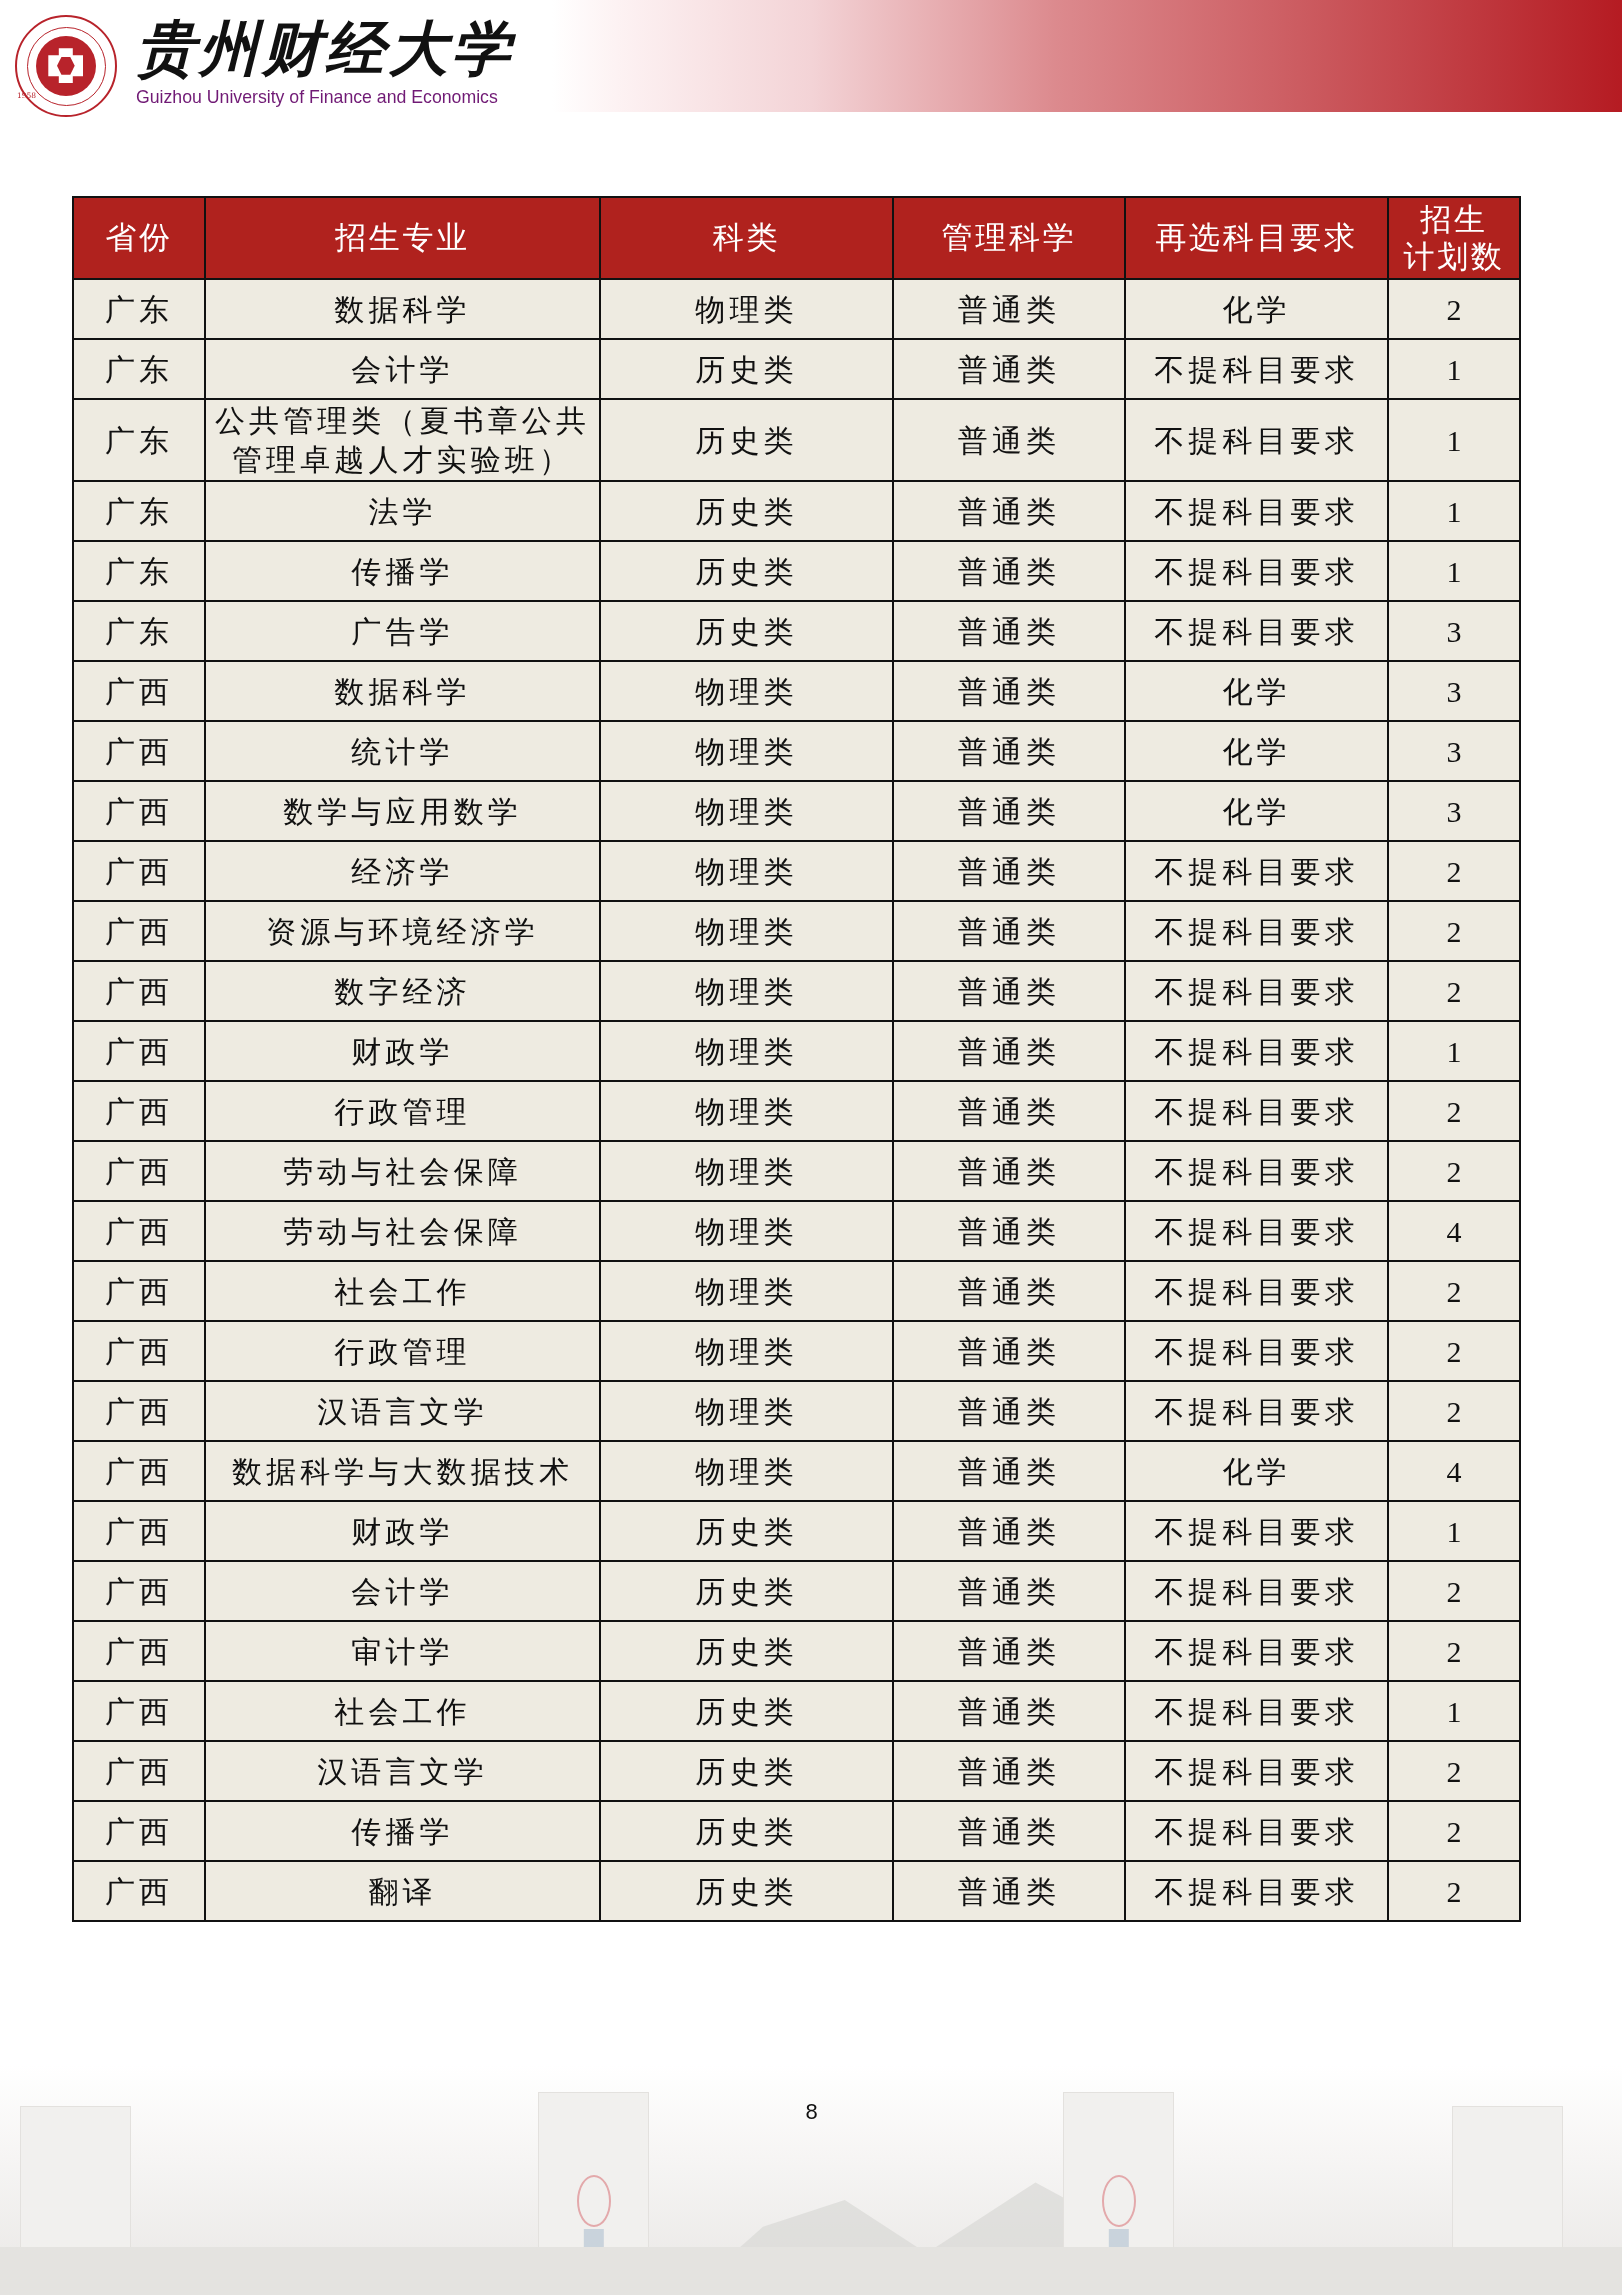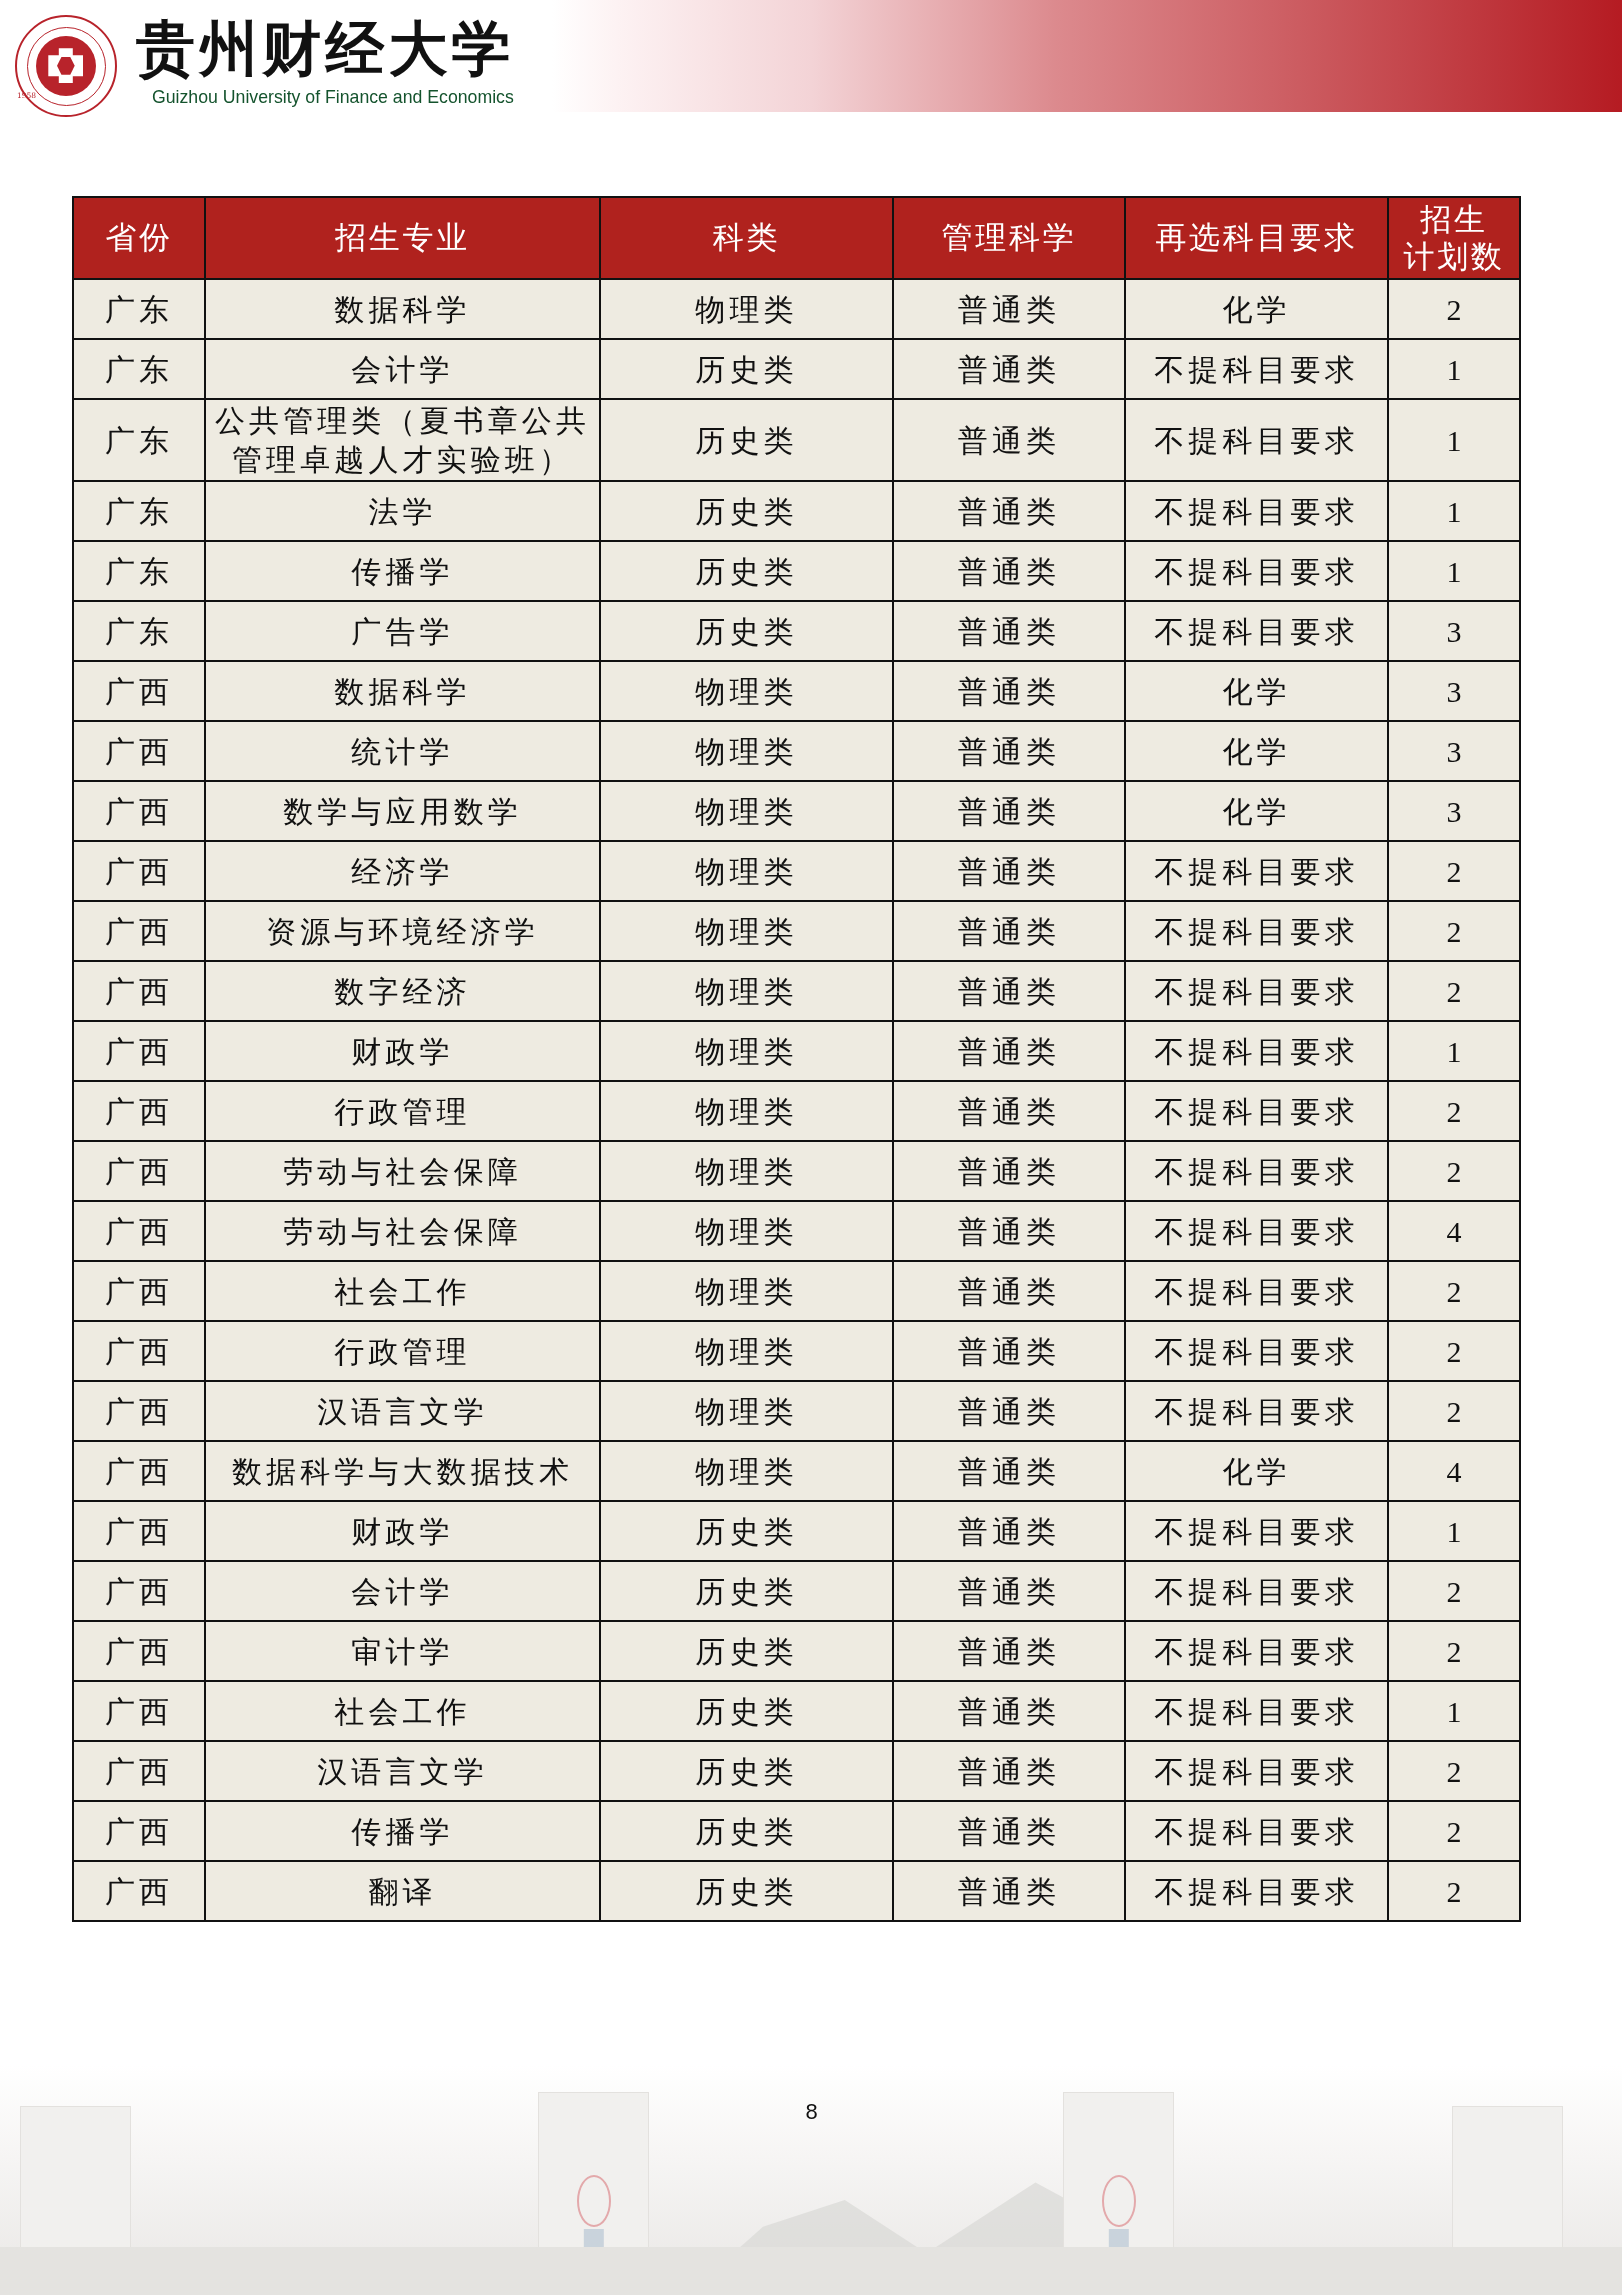--- a/index.html
+++ b/index.html
@@ -33,25 +33,25 @@
     content: ""; position: absolute; left: 21px; top: 21px; width: 17.7px; height: 17.7px;
     background: #b8232b; clip-path: polygon(25% 0,75% 0,100% 50%,75% 100%,25% 100%,0 50%);
   }
   .logo-seal .year {
     position: absolute; left: 0; width: 100%; bottom: 15px; text-align: left;
     font-size: 7.5px; color: #b8232b; font-family: "DejaVu Serif", serif;
   }
   .uni-name-cn {
     position: absolute; left: 136px; top: 19px;
     font-size: 59px; letter-spacing: 4.1px; font-weight: bold; color: #111;
-    font-family: "DejaVu Serif", serif; line-height: 1;
+    font-family: "DejaVu Serif", serif; font-style: italic; line-height: 1;
   }
   .uni-name-en {
-    position: absolute; left: 152px; top: 87px;
-    font-size: 17.7px; color: #14532d; font-family: "Liberation Sans", sans-serif;
+    position: absolute; left: 136px; top: 87px;
+    font-size: 17.7px; color: #701a75; font-family: "Liberation Sans", sans-serif;
   }
 
   table.plan {
     position: absolute; left: 72px; top: 196px; width: 1446px;
     border-collapse: collapse; table-layout: fixed;
   }
   table.plan th, table.plan td {
     border: 2px solid #111; text-align: center; vertical-align: middle; padding: 0 4.1px;
   }
   table.plan th {

